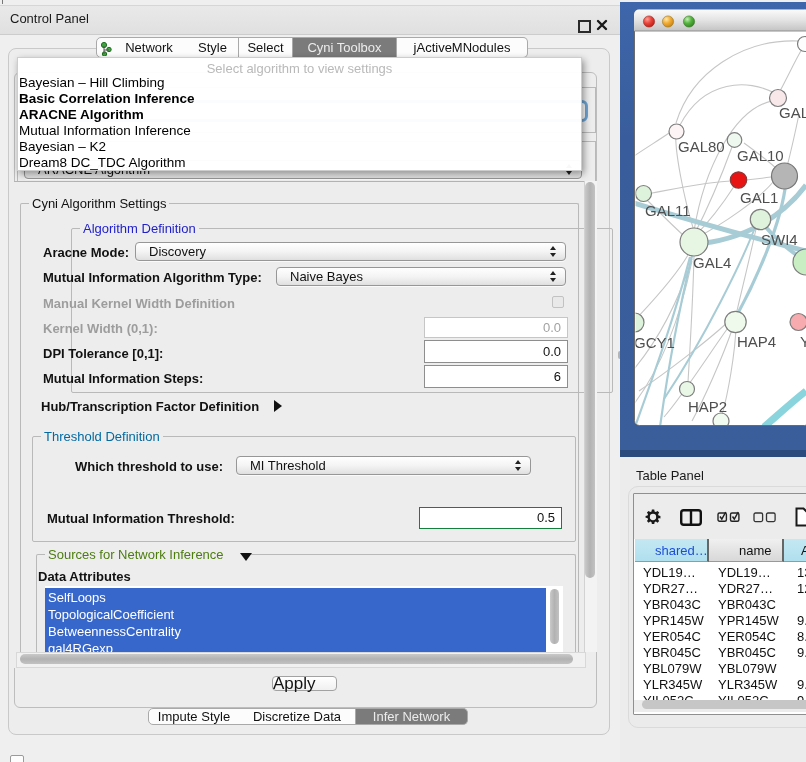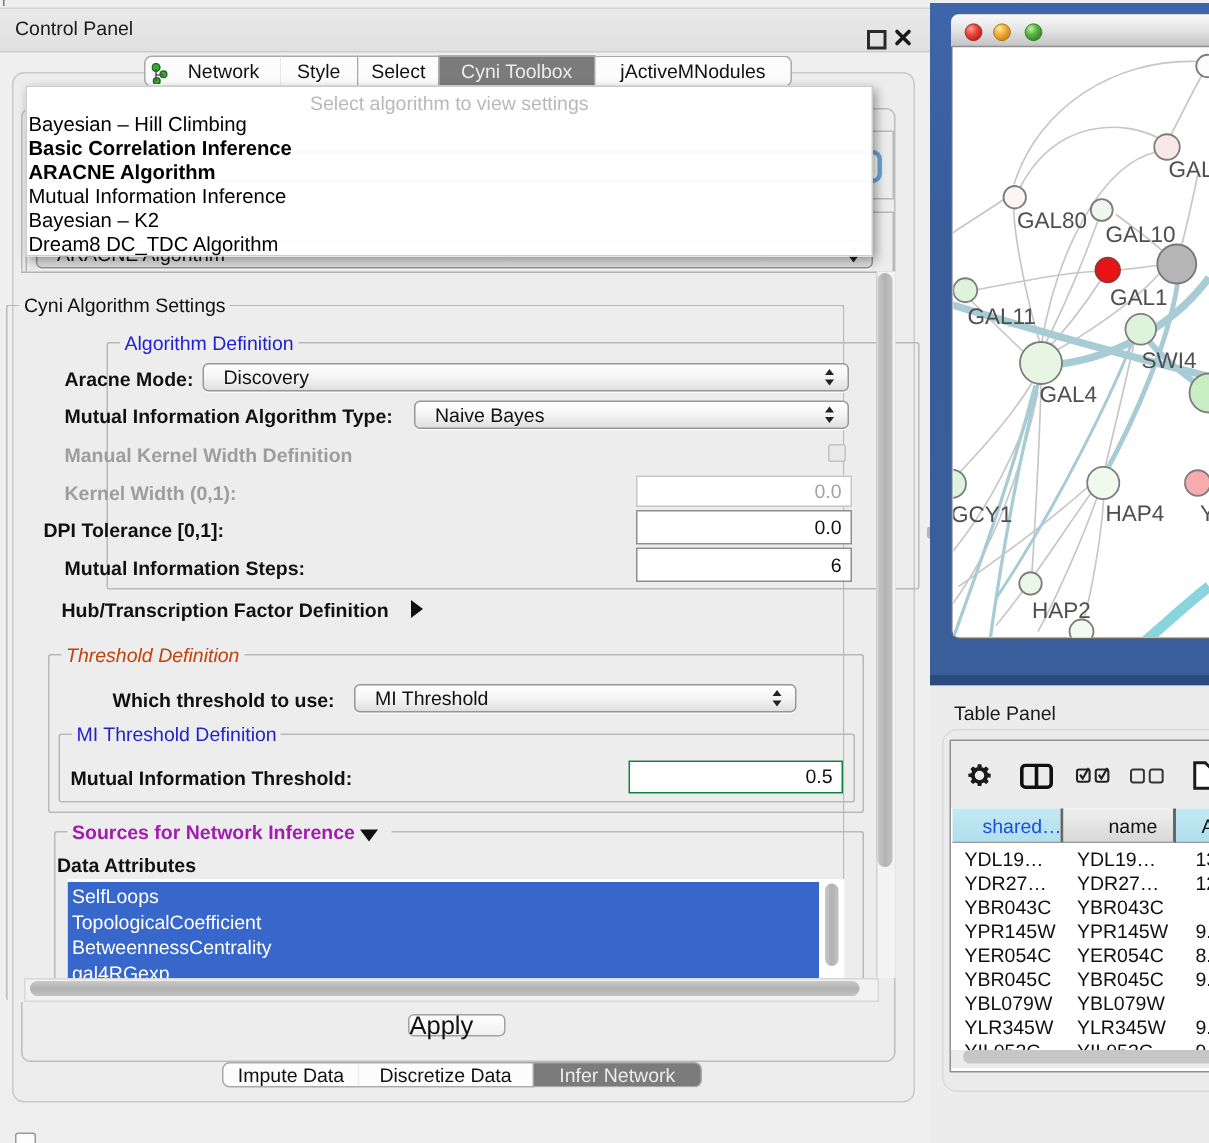--- a/index.html
+++ b/index.html
@@ -73,21 +73,21 @@
       <span class="ct">ARACNE Algorithm</span>
       <span class="ar">
         <i class="u"></i>
         <i class="d"></i>
       </span>
     </div>
 
   <div class="abs" style="left:14px;top:181px;width:581px;height:486px;border-top:1px solid #b3b3b3;background:#ededed;overflow:hidden;">
   </div>
 
-  <div class="group" style="left:4px;top:203px;width:557px;height:463px;border-bottom:none;text-align:center;">
+  <div class="group" style="left:20px;top:203px;width:557px;height:463px;border-bottom:none;text-align:center;">
     <span class="gt" style="color:#111;">Cyni Algorithm Settings</span>
   </div>
 
   <div class="group" style="left:33px;top:228px;width:540px;height:163px;margin-left:38px;">
     <span class="gt" style="color:#2121cc;">Algorithm Definition</span>
   </div>
   <span class="lbl" style="left:43px;top:245px;">Aracne Mode:</span>
   <div class="combo" style="left:135px;top:242px;width:429px;">
       <span class="ct">Discovery</span>
       <span class="ar">
@@ -100,70 +100,67 @@
       <span class="ct">Naive Bayes</span>
       <span class="ar">
         <i class="u"></i>
         <i class="d"></i>
       </span>
     </div>
   <span class="lbl glbl" style="left:43px;top:296px;">Manual Kernel Width Definition</span>
   <div class="abs" style="left:552px;top:296px;width:10px;height:10px;background:#e9e9e9;border:1px solid #c2c2c2;border-radius:2px;"></div>
   <span class="lbl glbl" style="left:43px;top:321px;">Kernel Width (0,1):</span>
   <div class="field" style="left:424px;top:317px;width:136px;height:19px;border:1px solid #c6c6c6;color:#a2a2a2;line-height:19px;">0.0</div>
-  <span class="lbl" style="left:29px;top:346px;">DPI Tolerance [0,1]:</span>
+  <span class="lbl" style="left:43px;top:346px;">DPI Tolerance [0,1]:</span>
   <div class="field" style="left:424px;top:340px;width:136px;height:21px;border:1px solid #8e8e8e;line-height:21px;">0.0</div>
   <span class="lbl" style="left:43px;top:371px;">Mutual Information Steps:</span>
   <div class="field" style="left:424px;top:365px;width:136px;height:21px;border:1px solid #8e8e8e;line-height:21px;">6</div>
 
   <span class="lbl" style="left:41px;top:399px;font-size:13px;">Hub/Transcription Factor Definition</span>
   <svg class="abs" style="left:272px;top:399px;" width="12" height="14" viewBox="0 0 12 14">
       <path d="M2 1 L10 7 L2 13 Z" fill="#111"></path>
     </svg>
 
   <div class="group" style="left:32px;top:436px;width:542px;height:104px;">
-    <span class="gt" style="color:#c2410c;font-style:italic;">Threshold Definition</span>
+    <span class="gt" style="color:#0369a1;">Threshold Definition</span>
   </div>
   <span class="lbl" style="left:75px;top:459px;">Which threshold to use:</span>
   <div class="combo" style="left:236px;top:456px;width:293px;">
       <span class="ct">MI Threshold</span>
       <span class="ar">
         <i class="u"></i>
         <i class="d"></i>
       </span>
     </div>
-  <div class="group" style="left:39px;top:489px;width:529px;height:44px;">
-    <span class="gt" style="color:#2121cc;">MI Threshold Definition</span>
-  </div>
   <span class="lbl" style="left:47px;top:511px;">Mutual Information Threshold:</span>
   <div class="field" style="left:419px;top:507px;width:135px;height:20px;border:1px solid #15803d;line-height:20px;">0.5</div>
 
   <div class="group" style="left:36px;top:554px;width:538px;height:113px;border-bottom:none;">
-    <span class="gt" style="color:#a21caf;padding-right:24px;font-weight:bold;">Sources for Network Inference</span>
+    <span class="gt" style="color:#4d7c0f;padding-right:24px;">Sources for Network Inference</span>
   </div>
   <svg class="abs" style="left:239px;top:551px;" width="14" height="12" viewBox="0 0 14 12">
       <path d="M1 2 L13 2 L7 10 Z" fill="#111"></path>
     </svg>
   <span class="lbl" style="left:38px;top:569px;font-size:13px;">Data Attributes</span>
 
   <div class="abs" style="left:45px;top:586px;width:518px;height:67px;background:#fff;overflow:hidden;">
     <div style="position:absolute;left:0;top:2px;width:501px;height:65px;background:#3867cc;"></div>
     <div style="position:absolute;left:3px;top:3px;font-size:13px;color:#fff;line-height:17.1px;">SelfLoops<br>TopologicalCoefficient<br>BetweennessCentrality<br>gal4RGexp</div>
     <div class="sbthumb" style="left:505px;top:3px;width:9px;height:55px;"></div>
   </div>
 
   <div class="abs" style="left:16px;top:652px;width:568px;height:14px;background:#f1f1f1;border:1px solid #d8d8d8;"></div>
   <div class="sbthumbh" style="left:20px;top:654px;width:553px;height:10px;"></div>
 
   <div class="abs" style="left:584px;top:181px;width:12px;height:471px;background:#f3f3f3;border-left:1px solid #d2d2d2;"></div>
   <div class="sbthumb" style="left:585px;top:182px;width:10px;height:396px;"></div>
 
   <div class="abs" style="left:272px;top:676px;width:63px;height:13px;background:linear-gradient(#ffffff,#f0f0f0);border:1px solid #a2a2a2;border-radius:4px;text-align:left;font-size:17px;line-height:13px;color:#111;">Apply</div>
 
-  <div class="btab" style="left:148px;width:90px;border-left:1px solid #a9a9a9;border-radius:5px 0 0 5px;">Impute Data</div>
+  <div class="btab" style="left:148px;width:90px;border-left:1px solid #a9a9a9;border-radius:5px 0 0 5px;">Impute Style</div>
   <div class="btab" style="left:239px;width:116px;">Discretize Data</div>
   <div class="btab tabsel" style="left:356px;width:111px;border-radius:0 5px 5px 0;">Infer Network</div>
 
   <div class="tab" style="left:96px;width:90px;border-left:1px solid #a9a9a9;border-radius:5px 0 0 5px;padding-left:0;">
     <svg style="position:absolute;left:4px;top:4px;" width="11" height="14" viewBox="0 0 11 14">
         <circle cx="3" cy="3" r="2.6" fill="#3fa43f" stroke="#1e6e1e"></circle>
         <circle cx="8" cy="7.5" r="2.2" fill="#3fa43f" stroke="#1e6e1e"></circle>
         <circle cx="3.5" cy="12" r="2.2" fill="#3fa43f" stroke="#1e6e1e"></circle>
         <path d="M3 4 L3 12 M3 8 L8 8" stroke="#555" stroke-width="1"></path>
       </svg>

